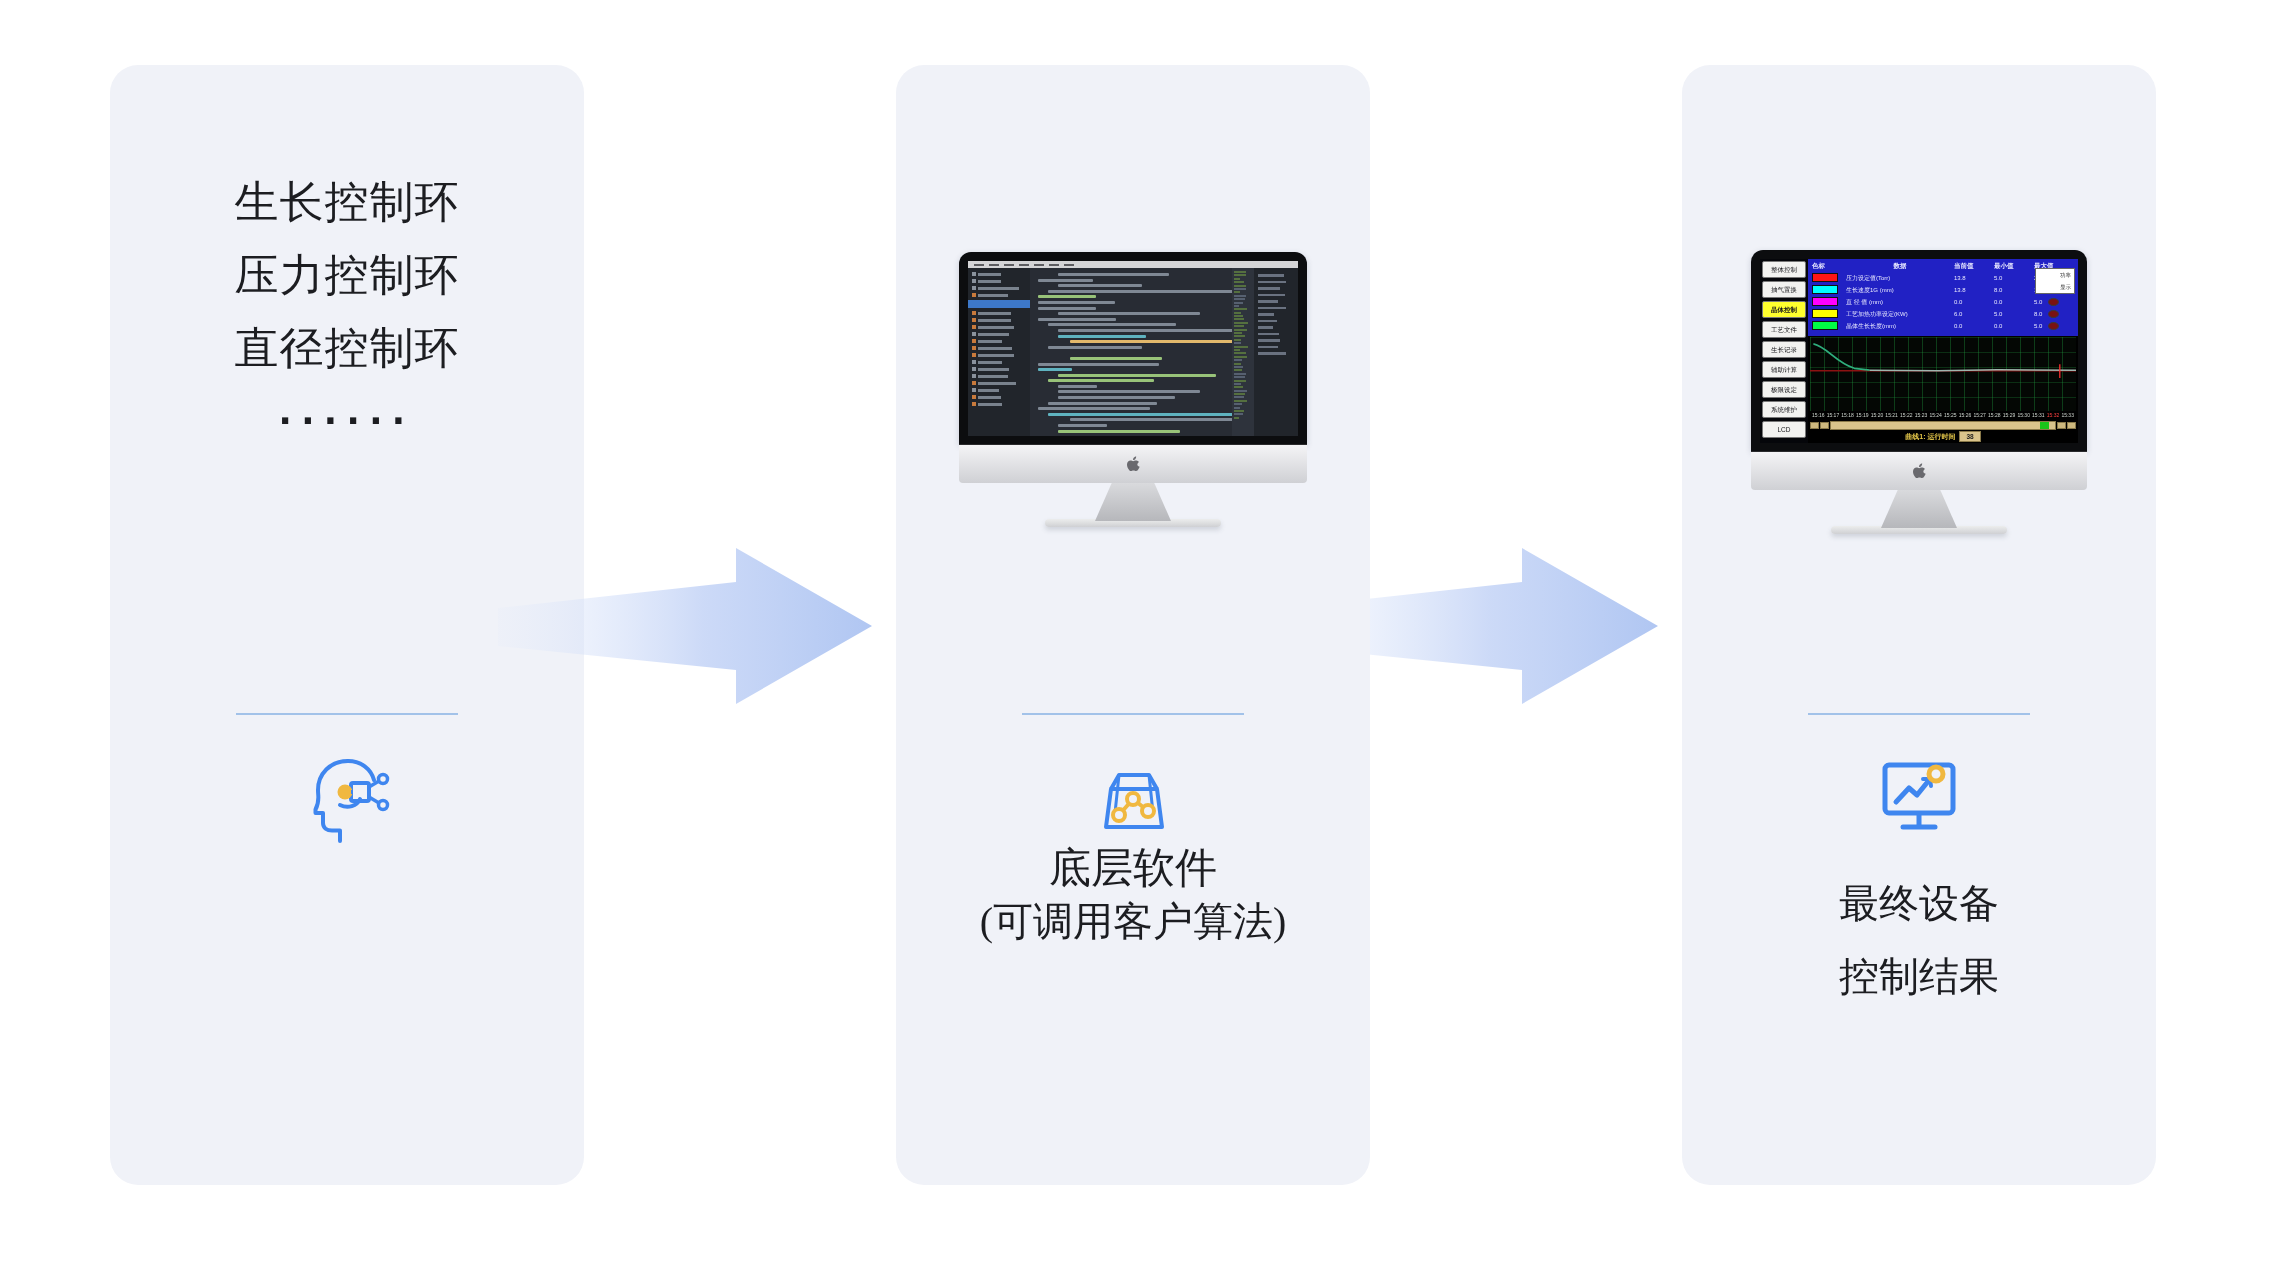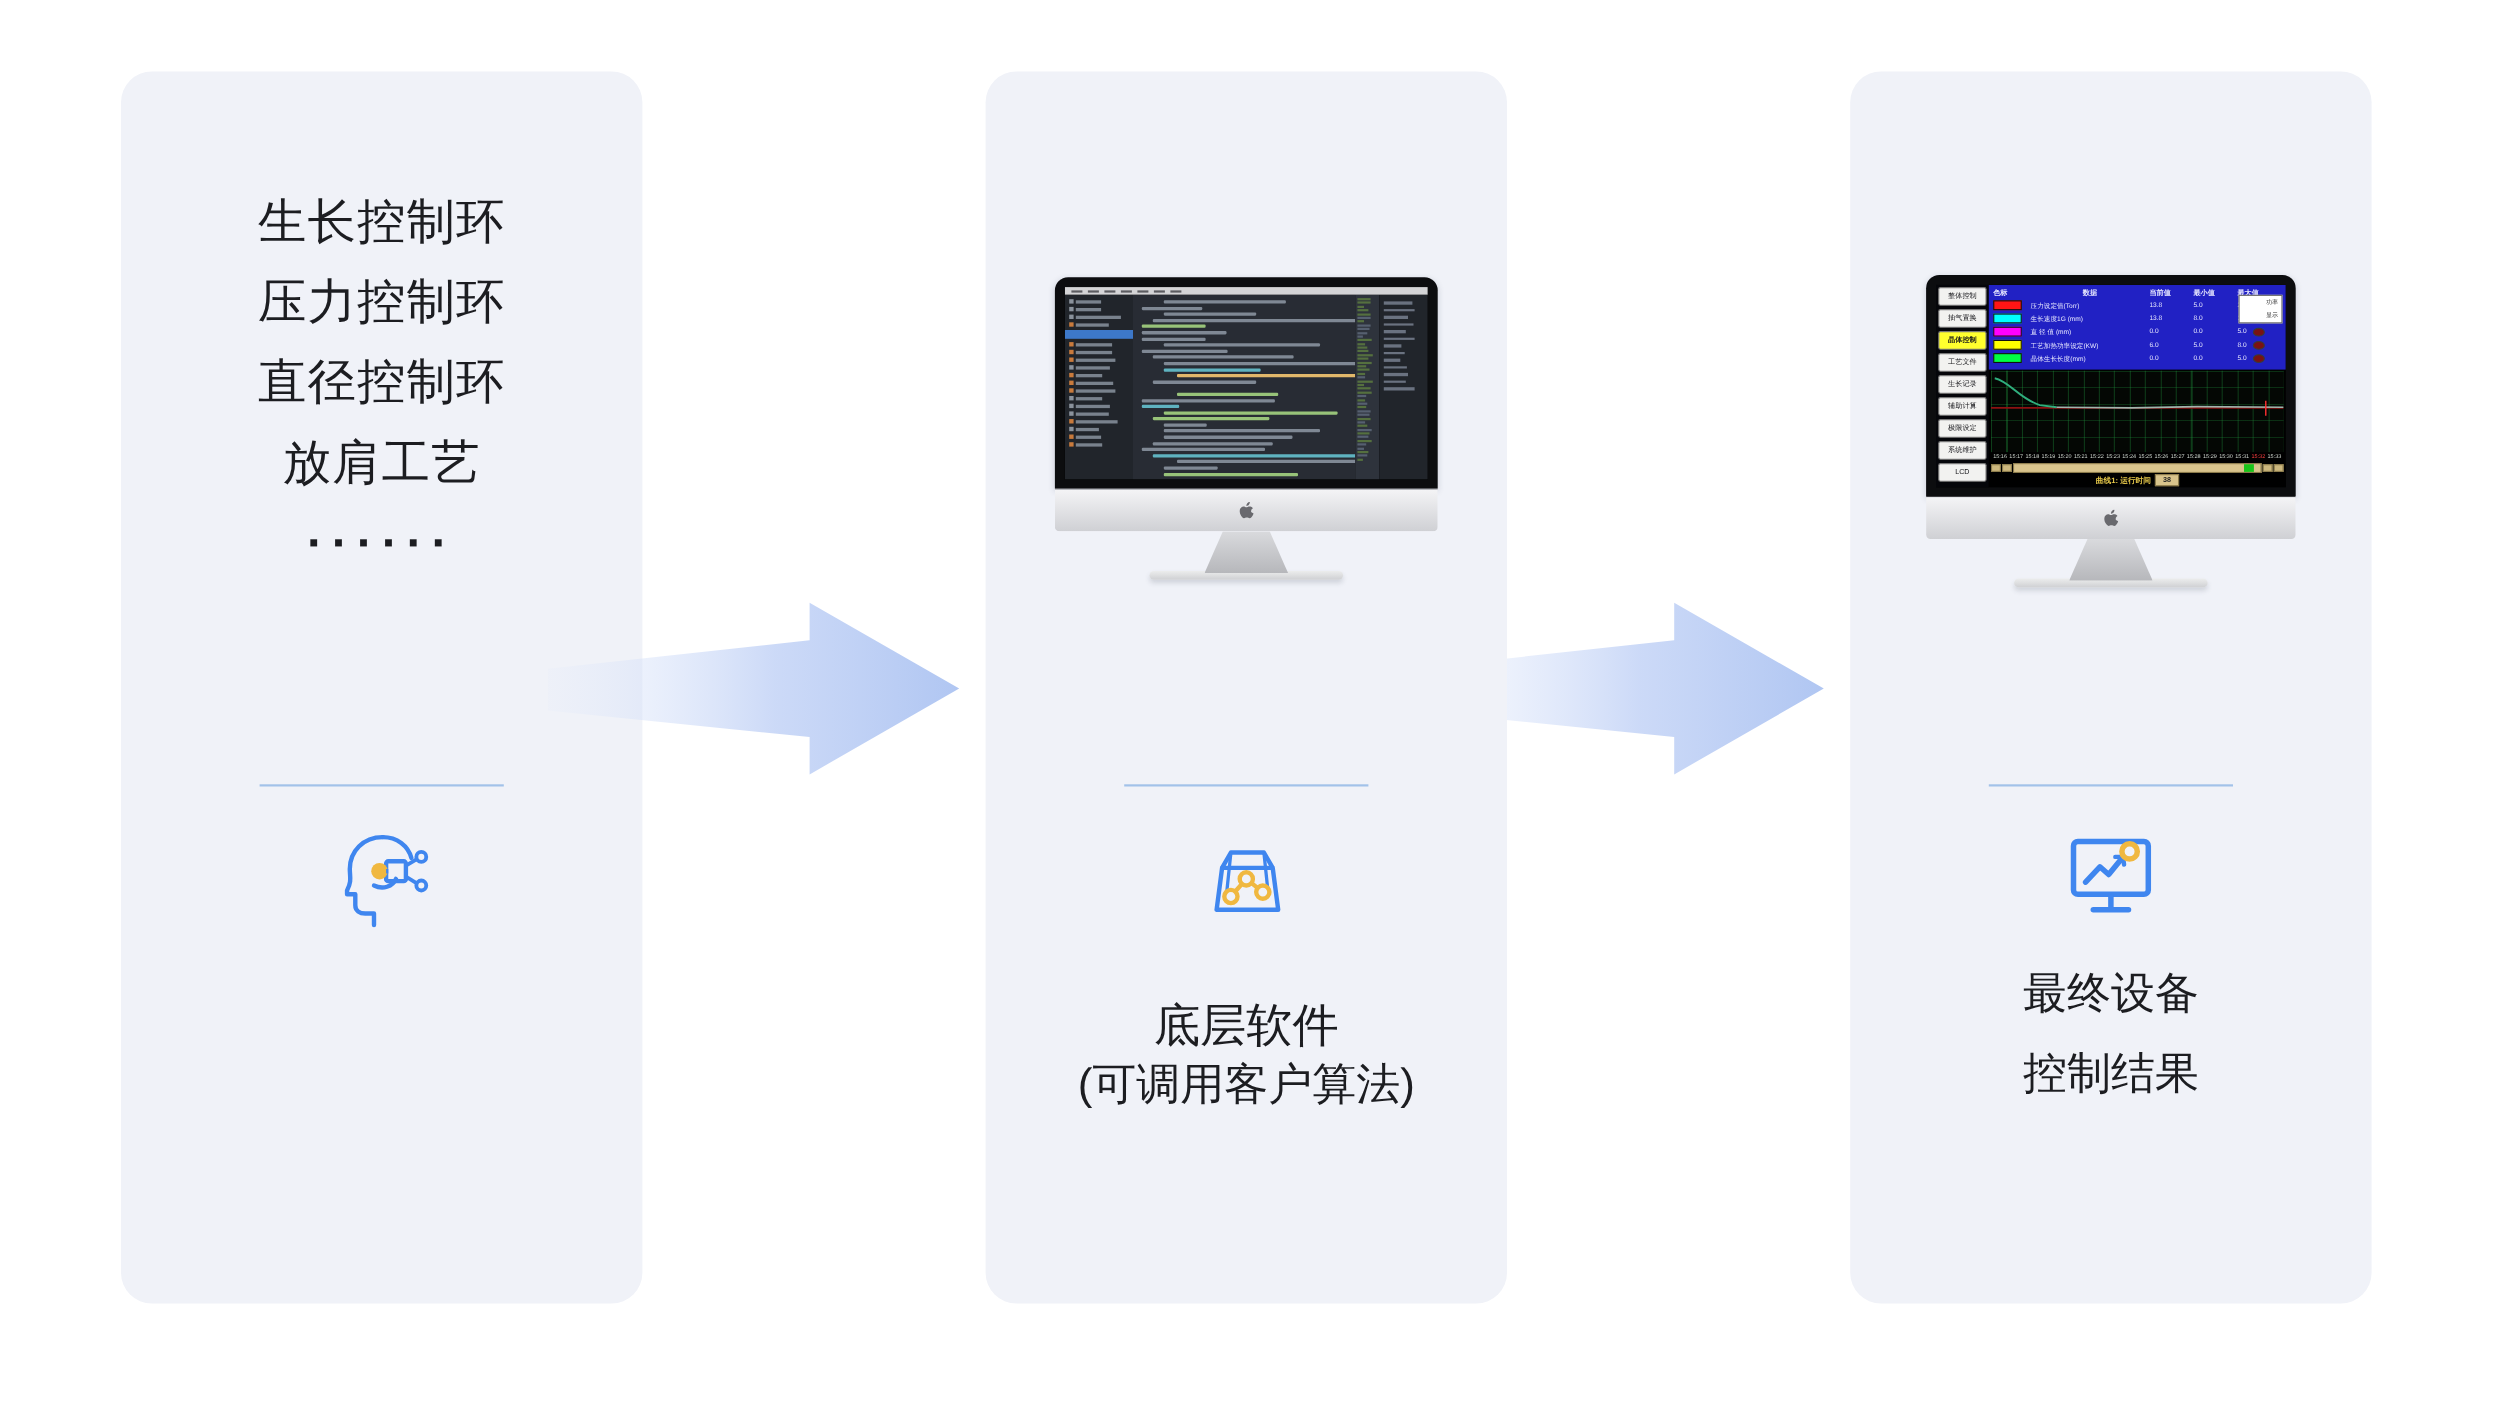--- a/index.html
+++ b/index.html
@@ -15,21 +15,21 @@
   .alg-dots{font-weight:700;letter-spacing:8px;}
 
   .divider{position:absolute;top:648px;left:50%;transform:translateX(-50%);
            width:222px;height:2px;background:#a2c2e9;}
 
   .icon-wrap{position:absolute;top:688px;left:50%;transform:translateX(-50%);}
 
   .caption{position:absolute;top:802px;left:0;width:100%;text-align:center;
            font-size:40px;line-height:73px;font-weight:500;}
   .caption .sub{font-size:40px;line-height:46px;font-weight:400;}
-  #panel-software .caption{top:836px;}
+  #panel-software .caption{top:772px;font-family:Liberation Serif, serif;}
   #panel-software .cap-main{font-size:42px;line-height:62px;}
 
   
   .flow-arrow{position:absolute;top:542px;width:380px;height:170px;}
   #arrow-1{left:498px;}
   #arrow-2{left:1284px;}
 
   
   .imac{position:absolute;top:187px;left:50%;transform:translateX(-50%);}
   .imac .screen{background:#0c0d0f;border-radius:12px 12px 0 0;padding:9px 9px 8px 9px;
@@ -98,21 +98,20 @@
 </head>
 <body>
 
 <div class="canvas">
 
   <div class="panel" id="panel-input">
     <div class="alg-list" id="algList">
         <div>生长控制环</div>
         <div>压力控制环</div>
         <div>直径控制环</div>
-        <div>放肩工艺</div>
         <div class="alg-dots">······</div>
       </div>
     <div class="divider"></div>
     <div class="icon-wrap">
       <svg width="92" height="92" viewBox="0 0 92 92" fill="none">
         <path d="M47 8 C29 8 17 21 17 37 C17 44 19 48 14.5 56.5 L14.5 60 L22 60 L22 70 C22 75 26 77.5 31 77.5 L39 77.5 L39 88" stroke="#3f86ef" stroke-width="4" stroke-linecap="round" stroke-linejoin="round"></path>
         <path d="M47 8 C60 8 70 16 73 27" stroke="#3f86ef" stroke-width="4" stroke-linecap="round"></path>
         <path d="M39 52 C47 56 56 53 59 46" stroke="#3f86ef" stroke-width="4" stroke-linecap="round"></path>
         <rect x="50" y="30" width="18" height="18" rx="2" stroke="#3f86ef" stroke-width="4"></rect>
         <path d="M68 34 L78 28" stroke="#3f86ef" stroke-width="3.5"></path>

